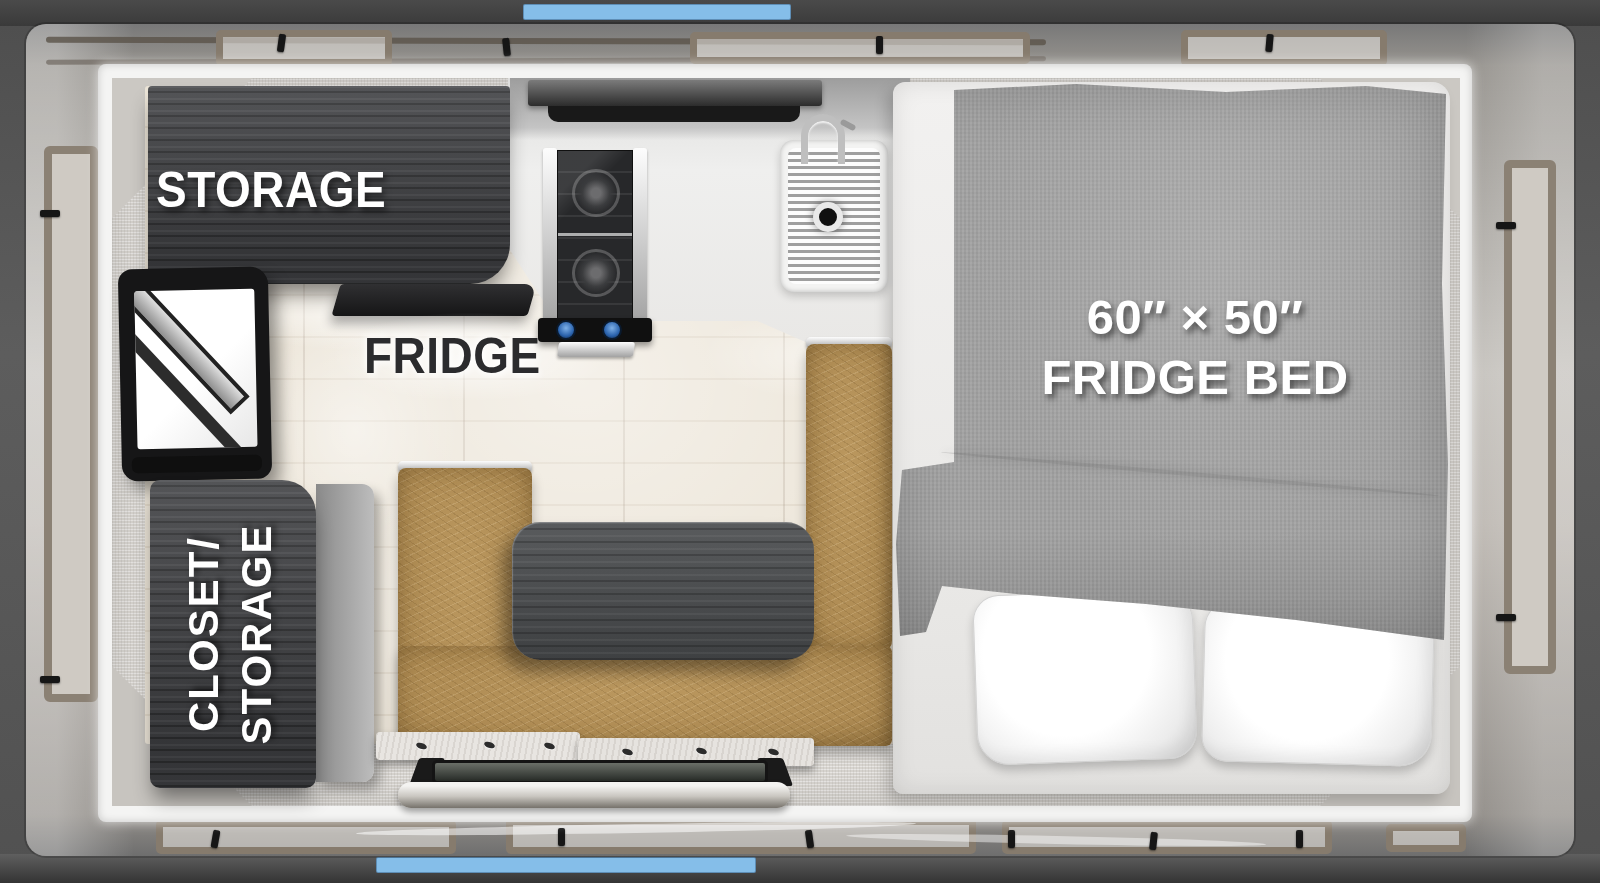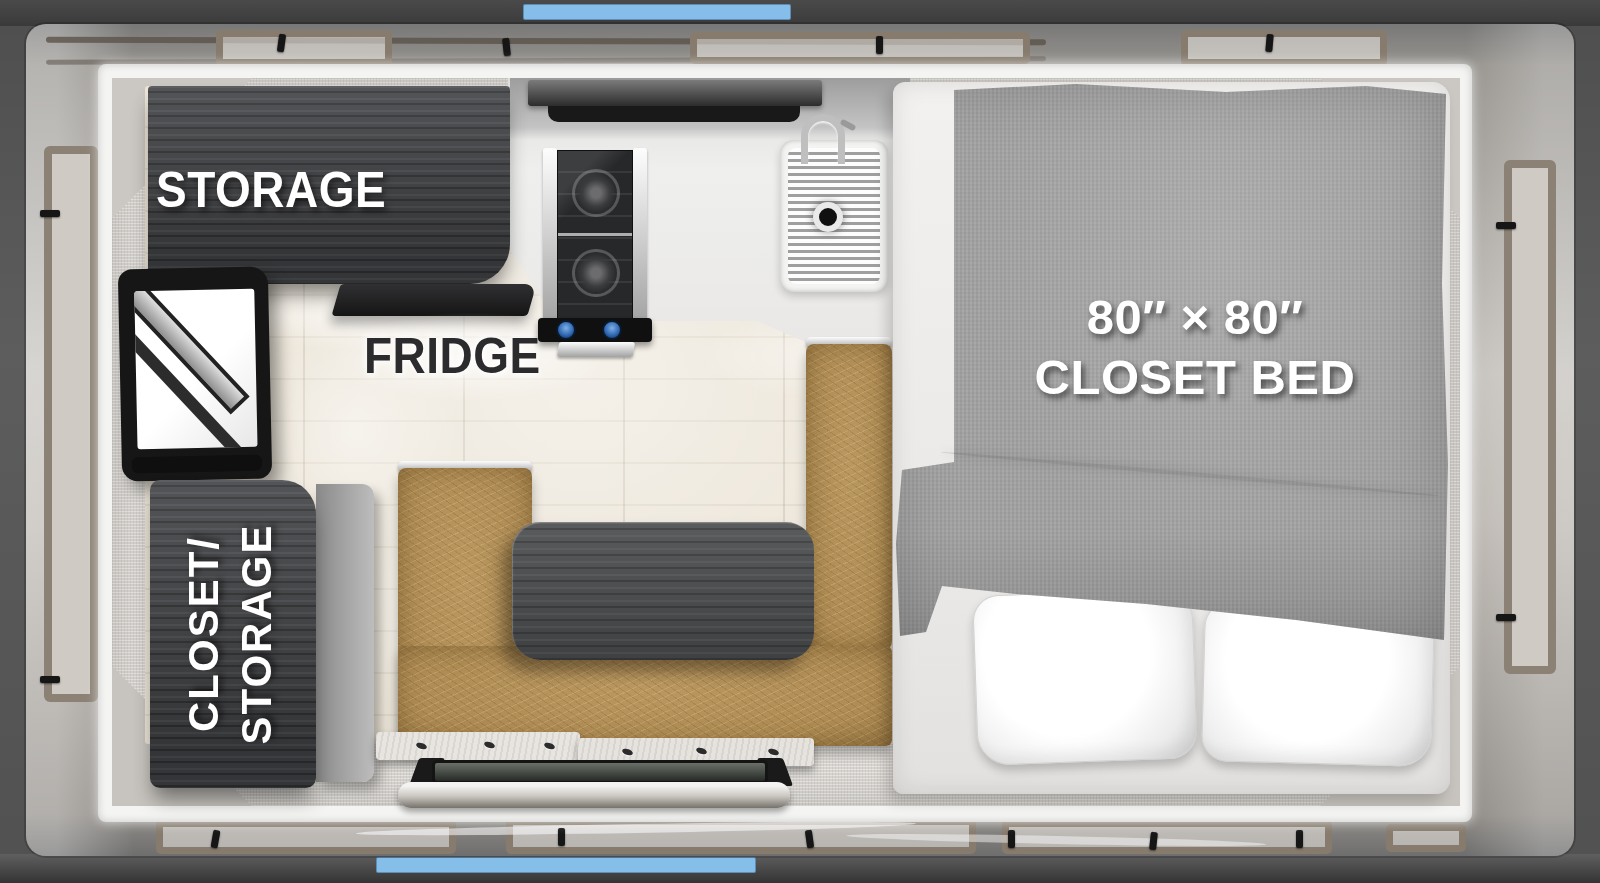--- a/index.html
+++ b/index.html
@@ -234,17 +234,17 @@
                 radial-gradient(ellipse at 60% 28%, rgba(255,255,255,.12), transparent 55%),
                 linear-gradient(180deg, transparent 78%, rgba(0,0,0,.14)),
                 repeating-linear-gradient(0deg, rgba(255,255,255,.05) 0 2px, transparent 2px 4px),
                 repeating-linear-gradient(90deg, rgba(0,0,0,.06) 0 2px, transparent 2px 4px),
                 #a3a3a3;
               box-shadow:inset 0 0 60px rgba(0,0,0,.16);
               clip-path:polygon(58px 6px,180px 0px,330px 8px,470px 2px,550px 10px,546px 200px,552px 380px,548px 556px,400px 536px,250px 520px,120px 510px,46px 502px,30px 548px,4px 552px,0px 460px,6px 386px,58px 378px);"></div>
   <div class="abs" style="left:940px;top:472px;width:500px;height:4px;background:rgba(70,70,70,.18);
               border-radius:50%;transform:rotate(5deg);box-shadow:0 0 8px rgba(70,70,70,.22);"></div>
   <div class="abs" style="left:1010px;top:288px;width:370px;text-align:center;line-height:1.22;">
-    <div class="lbl" style="font-size:49px;">80″ × 80″</div>
-    <div class="lbl" style="font-size:49px;">CLOSET BED</div>
+    <div class="lbl" style="font-size:49px;">60″ × 50″</div>
+    <div class="lbl" style="font-size:49px;">FRIDGE BED</div>
   </div>
 
 </div>
 
 </body></html>

